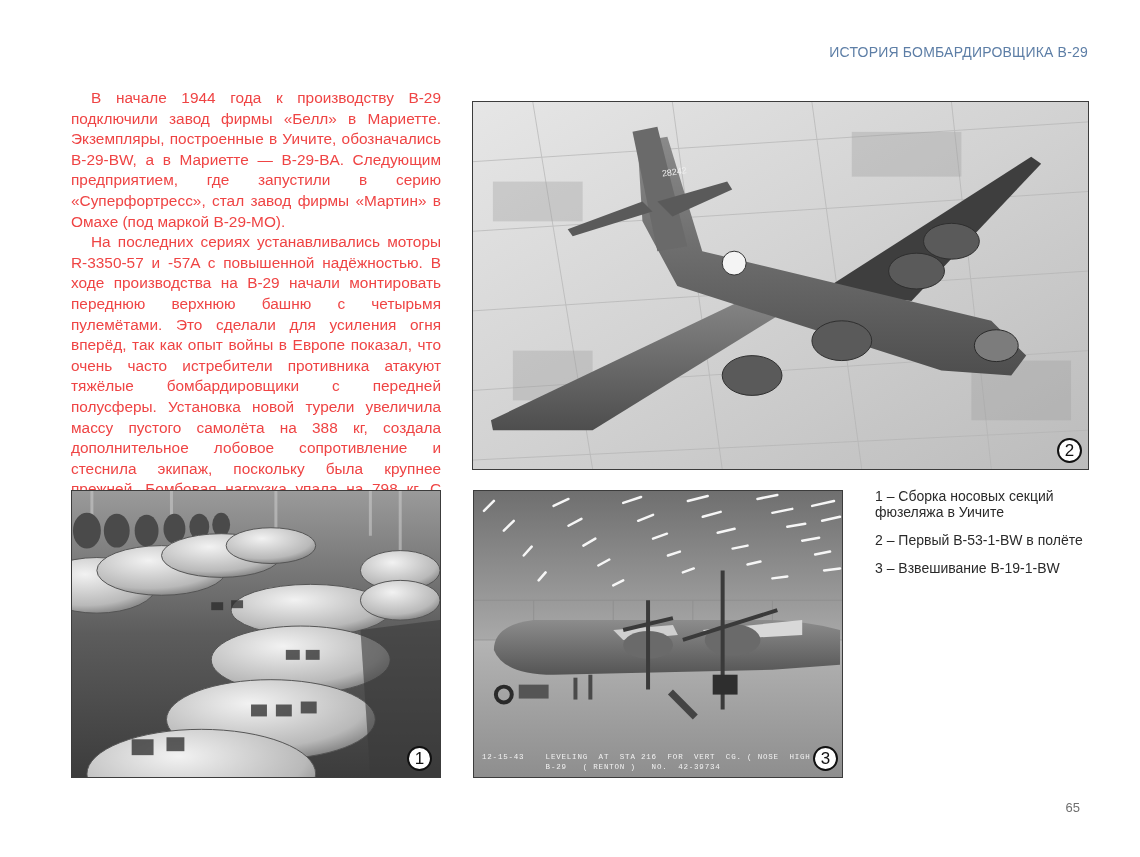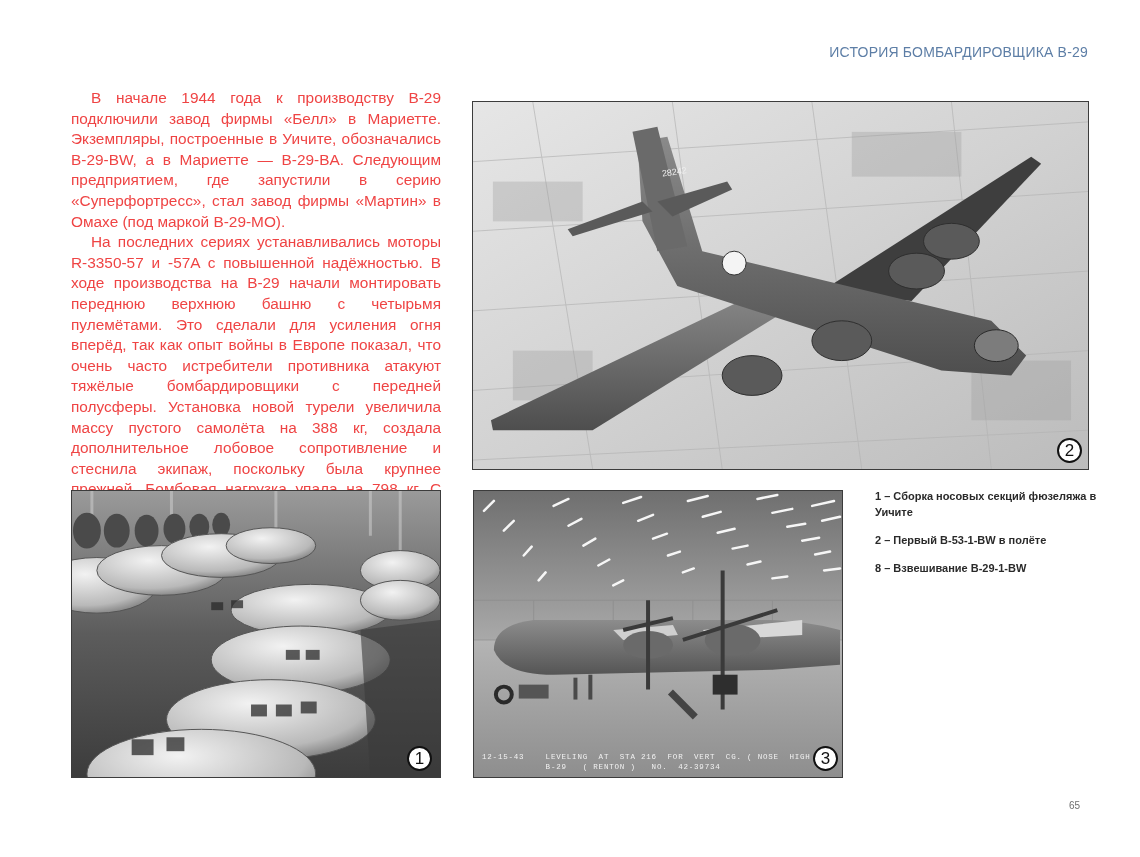--- a/index.html
+++ b/index.html
@@ -35,26 +35,26 @@
   #photo-1 .badge { right: 8px; bottom: 6px; }
   #photo-3 .badge { right: 4px; bottom: 6px; }
 
   .photo-caption-strip {
     position: absolute; left: 8px; bottom: 5px; font-family: "Liberation Mono", monospace;
     font-size: 7.5px; color: #f2f2f2; line-height: 10px; letter-spacing: 0.8px; white-space: pre;
   }
 
   .captions {
     position: absolute; left: 875px; top: 488px; width: 230px;
-    font-size: 11px; line-height: 16px; color: #2a2a2a; font-weight: bold;
+    font-size: 14px; line-height: 16px; color: #2a2a2a;
   }
   .captions .cap { margin: 0 0 12px 0; }
 
   .folio {
-    position: absolute; right: 60px; top: 800px; font-size: 10px; color: #6f6f6f;
+    position: absolute; right: 60px; top: 800px; font-size: 13px; color: #6f6f6f;
   }
 </style>
 </head>
 <body>
 
 <div class="running-head">ИСТОРИЯ БОМБАРДИРОВЩИКА B-29</div>
 
 <div class="body-text">
   <p>В начале 1944 года к производству B-29 подключили завод фирмы «Белл» в Мариетте. Экземпляры, построенные в Уичите, обозначались B-29-BW, а в Мариетте — B-29-BA. Следующим предприятием, где запустили в серию «Суперфортресс», стал завод фирмы «Мартин» в Омахе (под маркой B-29-MO).</p>
   <p class="last">На последних сериях устанавливались моторы R-3350-57 и -57A с повышенной надёжностью. В ходе производства на B-29 начали монтировать переднюю верхнюю башню с четырьмя пулемётами. Это сделали для усиления огня вперёд, так как опыт войны в Европе показал, что очень часто истребители противника атакуют тяжёлые бомбардировщики с передней полусферы. Установка новой турели увеличила массу пустого самолёта на 388 кг, создала дополнительное лобовое сопротивление и стеснила экипаж, поскольку была крупнее прежней. Бомбовая нагрузка упала на 798 кг. С началом активных налётов</p>
@@ -212,16 +212,16 @@
     <path d="M200 200 L225 225 L220 230 L195 205 Z" fill="#444"></path>
   </svg>
   <div class="photo-caption-strip"><span>12-15-43    LEVELING  AT  STA 216  FOR  VERT  CG. ( NOSE  HIGH )</span>
 <span>            B-29   ( RENTON )   NO.  42-39734</span></div>
   <div class="badge">3</div>
 </div>
 
 <div class="captions">
   <p class="cap">1 – Сборка носовых секций фюзеляжа в Уичите</p>
   <p class="cap">2 – Первый B-53-1-BW в полёте</p>
-  <p class="cap">8 – Взвешивание B-29-1-BW</p>
+  <p class="cap">3 – Взвешивание B-19-1-BW</p>
 </div>
 
 <div class="folio">65</div>
 
 </body></html>

